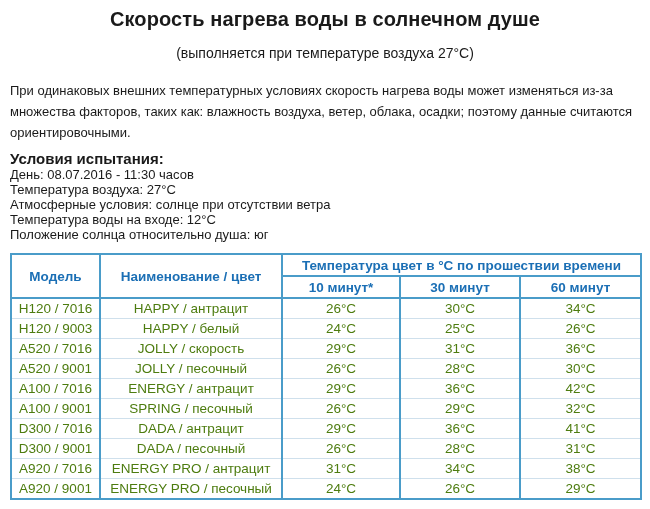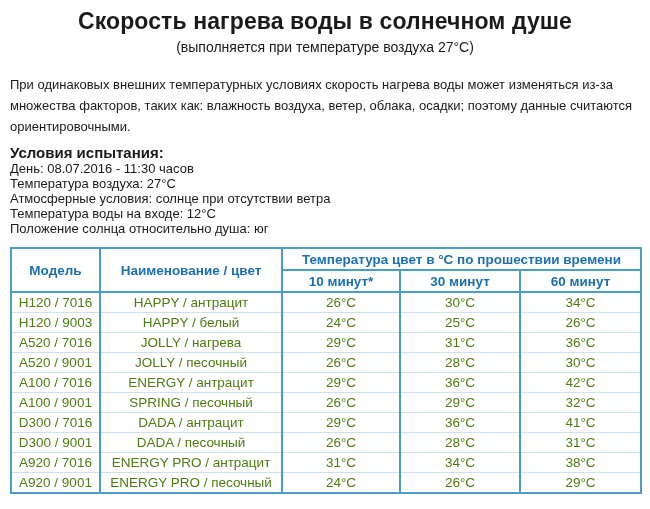--- a/index.html
+++ b/index.html
@@ -12,28 +12,28 @@
   .page {
     position: relative;
     width: 650px;
     height: 509px;
     background: #ffffff;
     overflow: hidden;
   }
   .title {
     text-align: center;
     font-weight: bold;
-    font-size: 23px;
+    font-size: 20px;
     padding-top: 8px;
     letter-spacing: 0.1px;
   }
   .subtitle {
     text-align: center;
     font-size: 14px;
-    margin-top: 4px;
+    margin-top: 14px;
   }
   .content {
     padding: 0 10px;
   }
   .intro-paragraph {
     margin-top: 20px;
     font-size: 13px;
     line-height: 1.6;
   }
   .conditions-title {
@@ -132,21 +132,21 @@
   <tr>
     <td class="cell">H120 / 9003</td>
     <td class="cell">HAPPY / белый</td>
     <td class="cell">24°С</td>
     <td class="cell">25°С</td>
     <td class="cell">26°С</td>
   </tr>
 
   <tr>
     <td class="cell">A520 / 7016</td>
-    <td class="cell">JOLLY / нагрева</td>
+    <td class="cell">JOLLY / скорость</td>
     <td class="cell">29°С</td>
     <td class="cell">31°С</td>
     <td class="cell">36°С</td>
   </tr>
 
   <tr>
     <td class="cell">A520 / 9001</td>
     <td class="cell">JOLLY / песочный</td>
     <td class="cell">26°С</td>
     <td class="cell">28°С</td>

